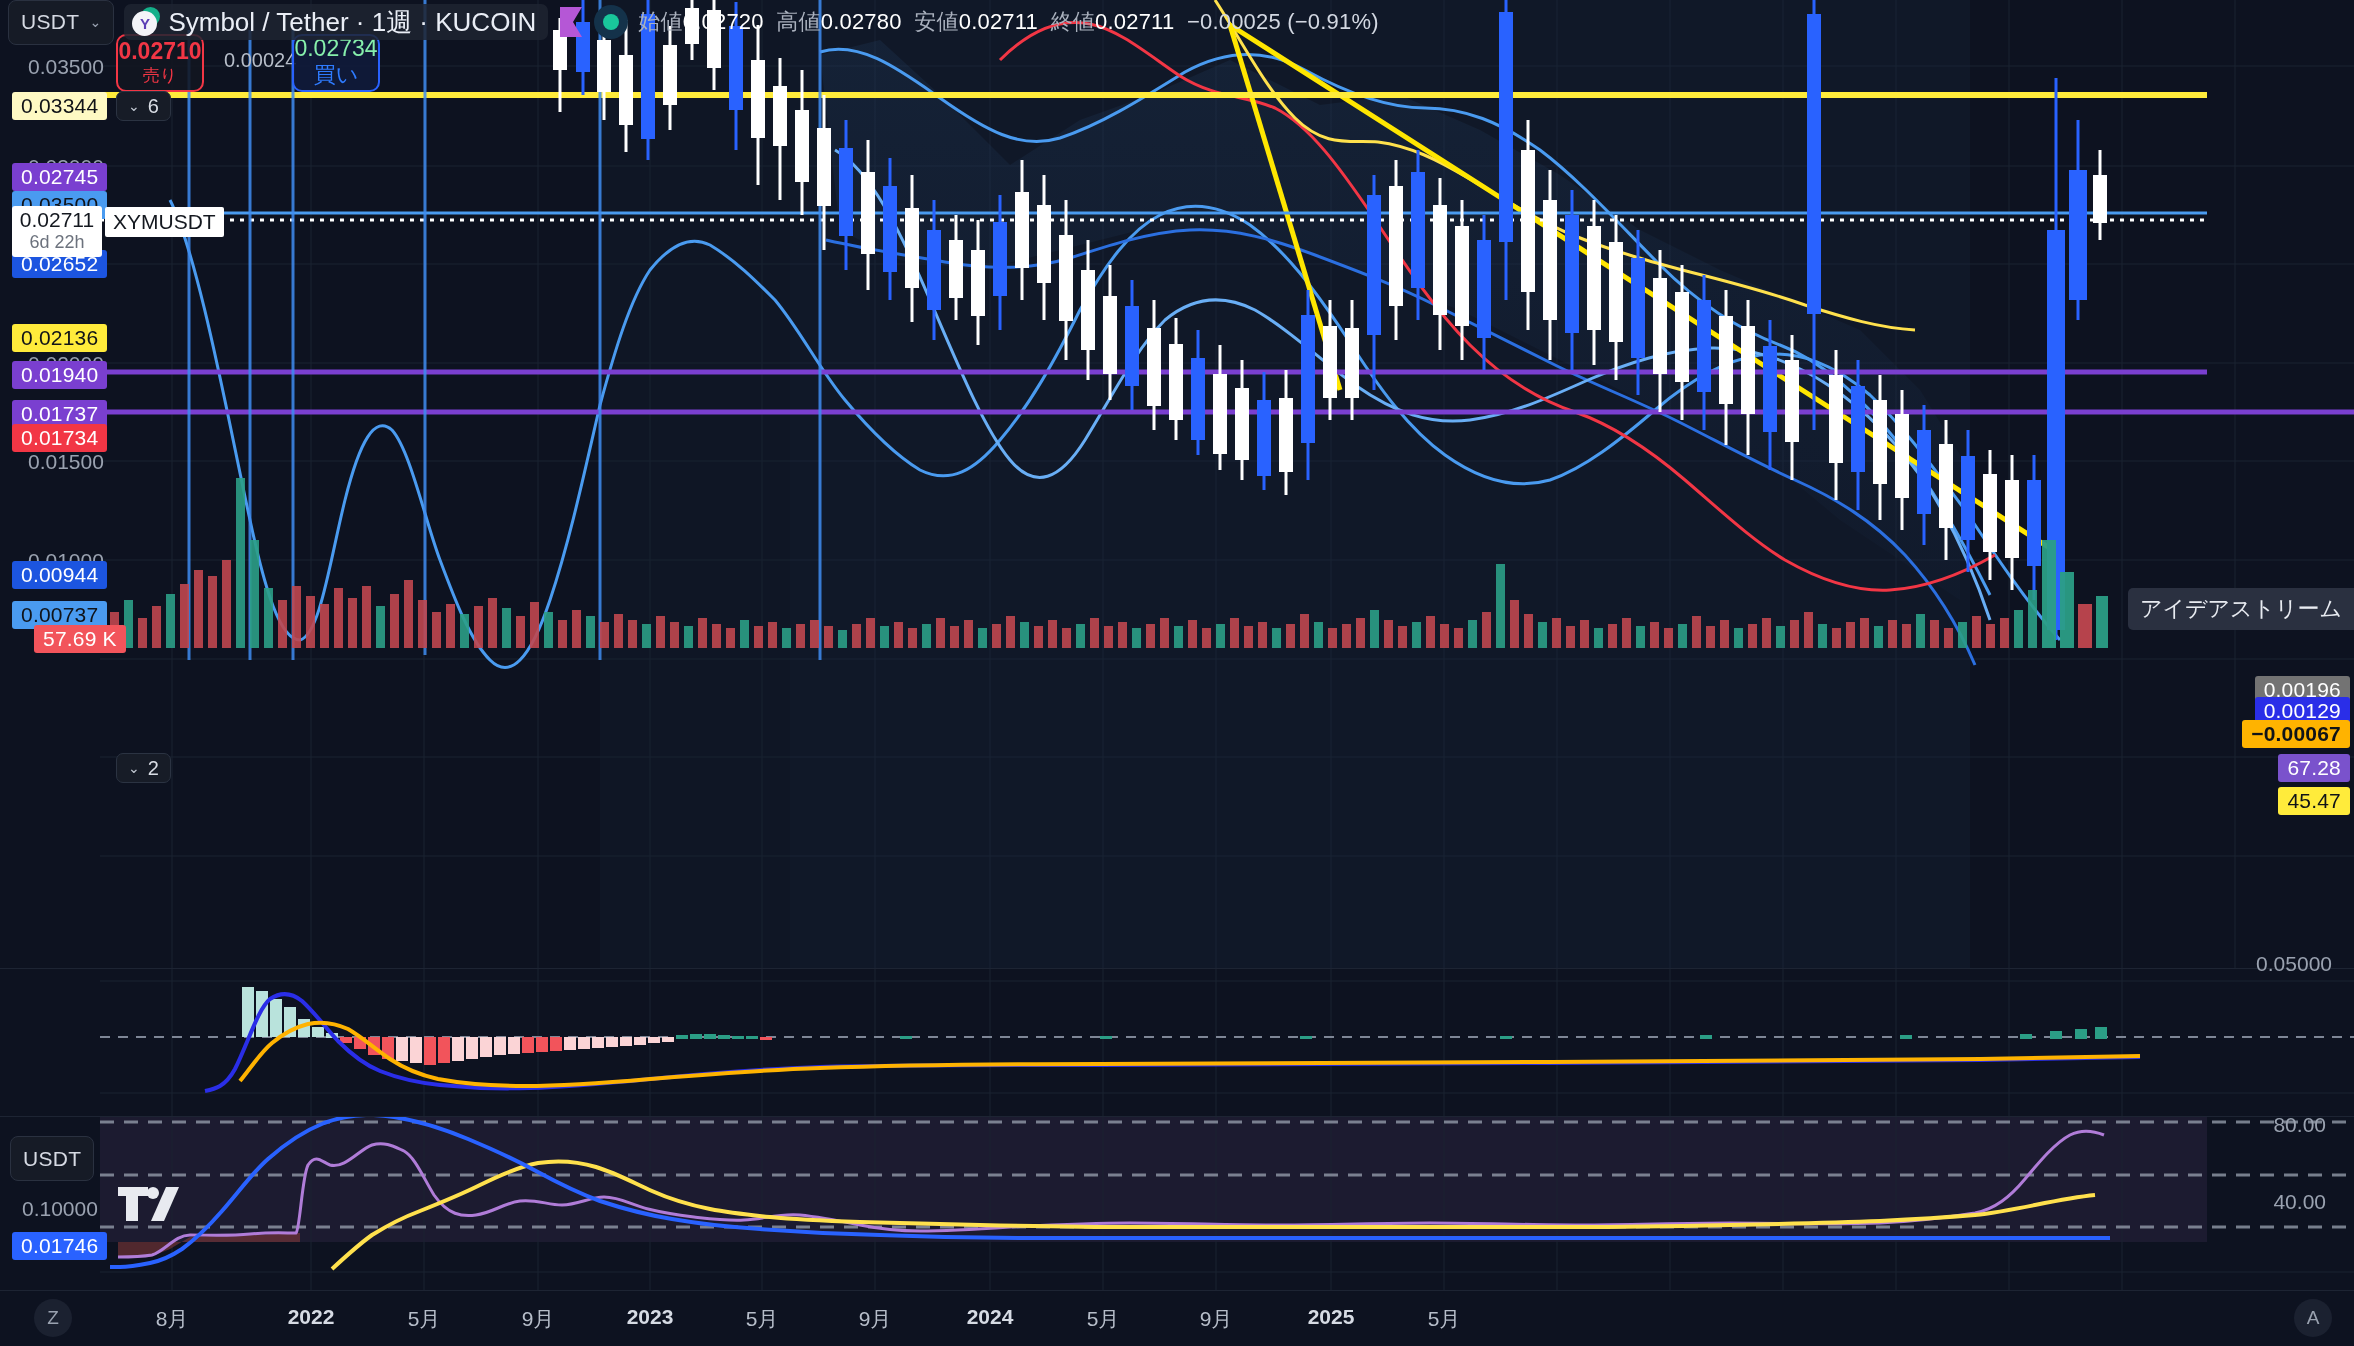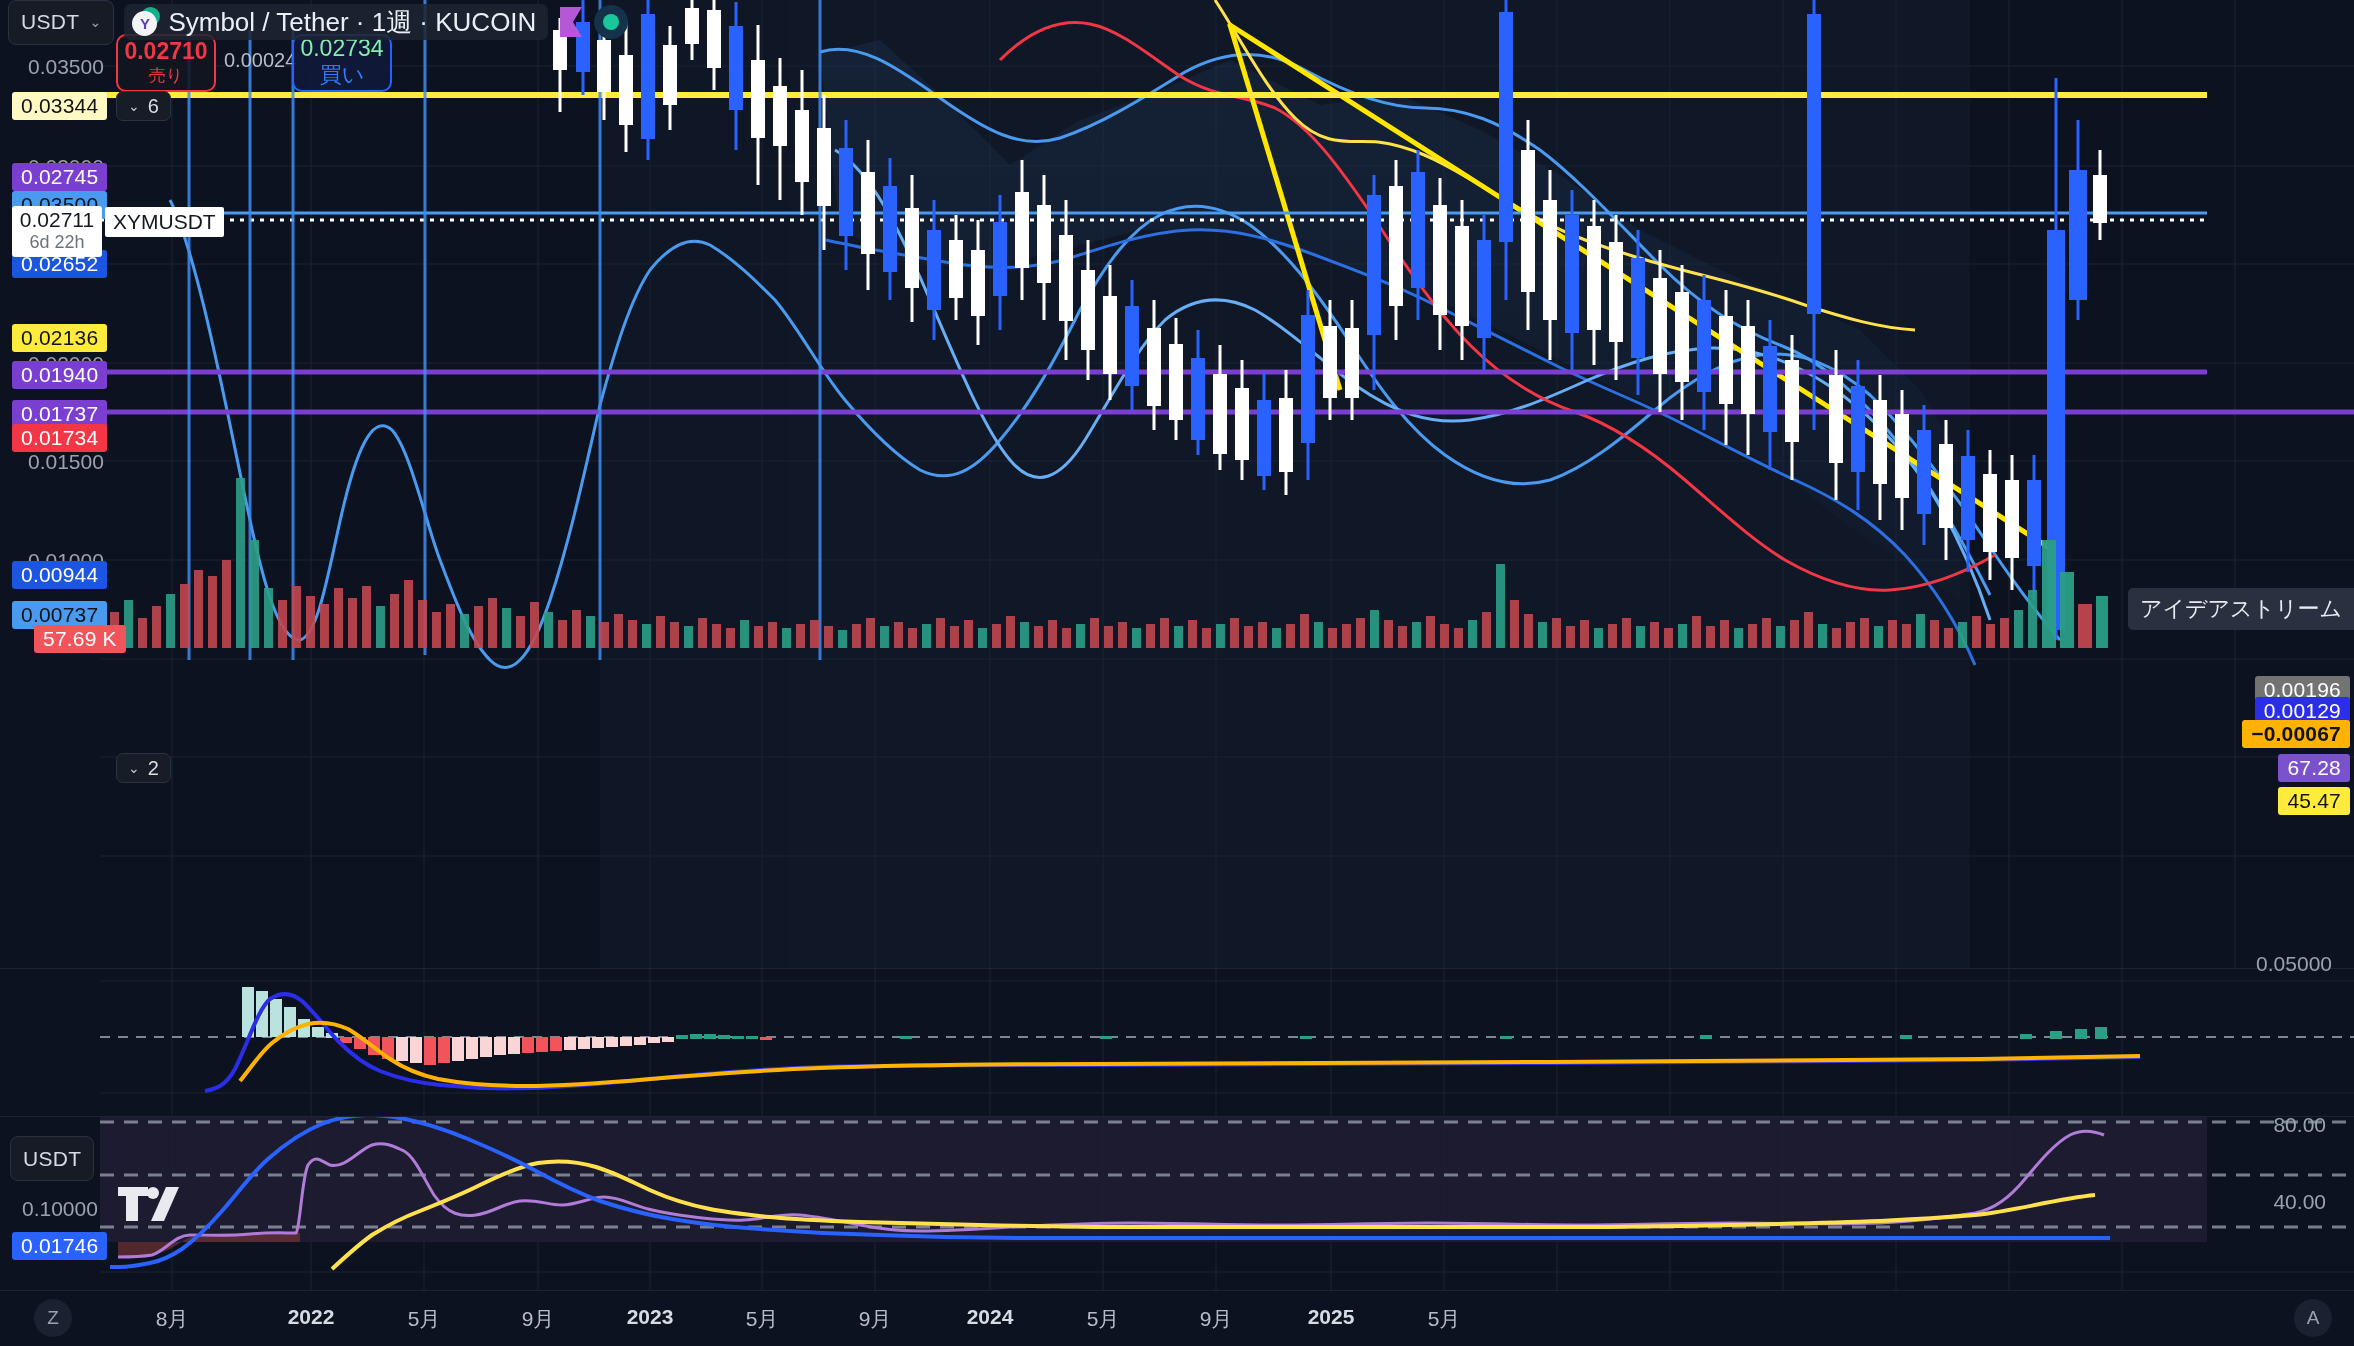--- a/index.html
+++ b/index.html
@@ -39,21 +39,21 @@
     display:flex;align-items:center;justify-content:center;color:#5b3fb5;font-size:15px;font-weight:bold;}
   #flag-icon{width:26px;height:34px;flex:none;}
   #dot-icon{width:34px;height:34px;border-radius:50%;background:#14324a;display:flex;align-items:center;justify-content:center;flex:none;}
   #dot-icon i{width:16px;height:16px;border-radius:50%;background:#19c79b;display:block;}
   #ohlc{font-size:22px;color:#b9c0cc;white-space:nowrap;letter-spacing:.2px;}
   #ohlc .v{color:#ffffff;}
   #ohlc .lbl{color:#aab1be;}
   #ohlc .chg{color:#d3d8e2;}
 
   
-  #sellbtn,#buybtn{position:absolute;z-index:35;border-radius:10px;width:100px;height:58px;
+  #sellbtn,#buybtn{position:absolute;z-index:35;border-radius:10px;width:88px;height:58px;
     display:flex;flex-direction:column;align-items:center;justify-content:center;background:rgba(18,22,32,.88);}
   #sellbtn{left:116px;top:34px;border:2px solid #f23645;}
   #buybtn{left:292px;top:34px;border:2px solid #2962ff;background:rgba(16,26,58,.88);}
   #sellbtn .p{color:#f23645;font-size:23px;font-weight:bold;line-height:1.05;}
   #sellbtn .t{color:#f23645;font-size:17px;}
   #buybtn .p{color:#86efac;font-size:23px;font-weight:normal;line-height:1.05;}
   #buybtn .t{color:#2e7bff;font-size:22px;}
   #spread{position:absolute;left:224px;top:49px;z-index:35;color:#b7bec9;font-size:20px;}
 
   
@@ -656,20 +656,28 @@
     <span id="flag-icon">
       <svg width="26" height="34" viewBox="0 0 26 34">
           <path d="M2 2 H24 L15 17 L24 32 H2 Z" fill="#b557d6"></path>
         </svg>
     </span>
 
     <span id="dot-icon">
         <i></i>
       </span>
 
+    <div id="ohlc">
+      <span class="lbl">始値</span><span class="v">0.02720</span>&nbsp;
+      <span class="lbl">高値</span><span class="v">0.02780</span>&nbsp;
+      <span class="lbl">安値</span><span class="v">0.02711</span>&nbsp;
+      <span class="lbl">終値</span><span class="v">0.02711</span>&nbsp;
+      <span class="chg">−0.00025</span>
+      <span class="chg">(−0.91%)</span>
+    </div>
   </div>
 
   <div id="sellbtn">
     <span class="p">0.02710</span>
     <span class="t">売り</span>
   </div>
   <div id="spread">0.00024</div>
   <div id="buybtn">
     <span class="p">0.02734</span>
     <span class="t">買い</span>

